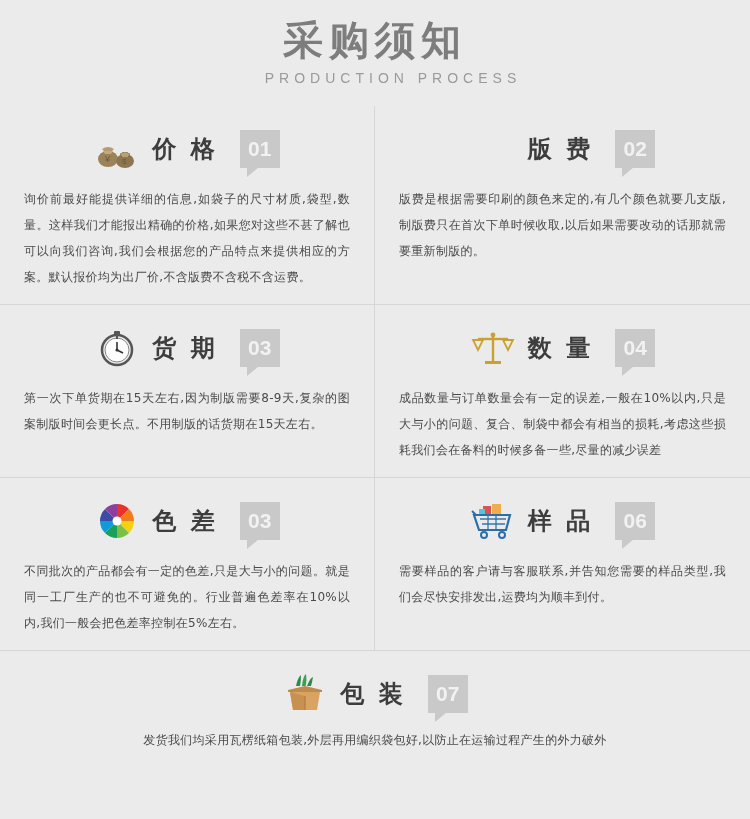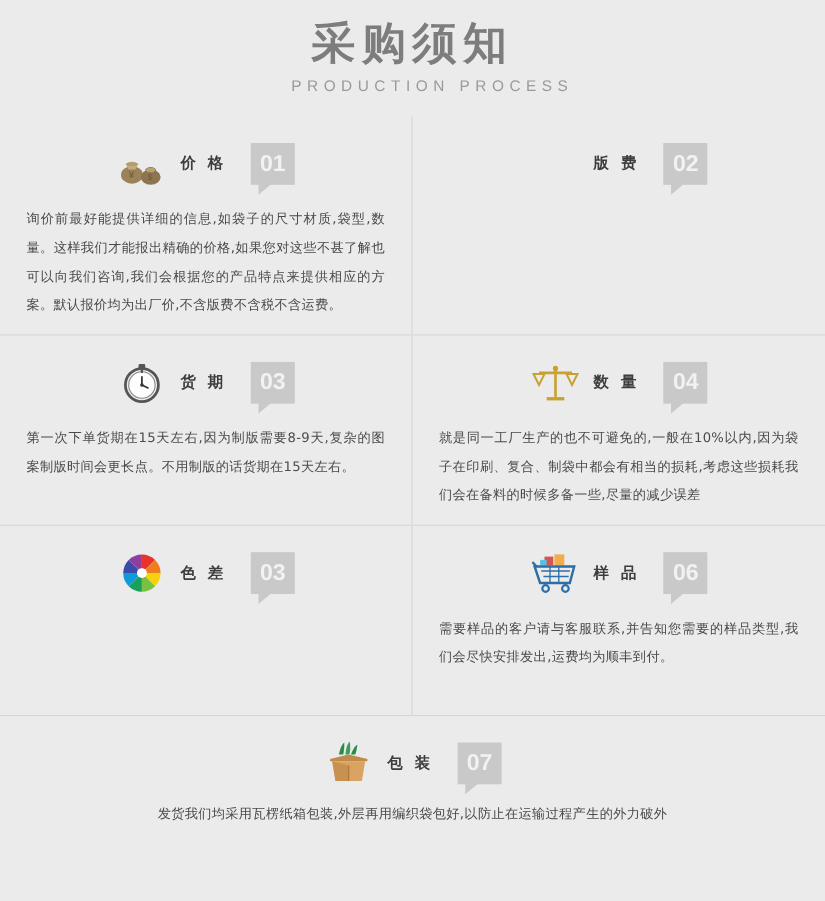--- a/index.html
+++ b/index.html
@@ -78,21 +78,21 @@
     justify-content:center;
     gap:12px;
     height:54px;
   }
   .icon-box{
     width:46px;height:46px;
     display:flex;align-items:center;justify-content:center;
     flex:none;
   }
   .item-title{
-    font-size:14px;
+    font-size:24px;
     letter-spacing:3px;
     color:#3d3d3d;
     font-weight:bold;
     white-space:nowrap;
   }
   
   .num{
     position:relative;
     background:#c9c9c9;
     color:#f2f2f2;
@@ -169,20 +169,21 @@
         </div>
         <div class="body-text">询价前最好能提供详细的信息,如袋子的尺寸材质,袋型,数量。这样我们才能报出精确的价格,如果您对这些不甚了解也可以向我们咨询,我们会根据您的产品特点来提供相应的方案。默认报价均为出厂价,不含版费不含税不含运费。</div>
       </div>
 
       <div class="cell">
         <div class="item-head">
           <span class="icon-box"></span>
           <span class="item-title">版 费</span>
           <span class="num">02</span>
         </div>
+        <div class="body-text">版费是根据需要印刷的颜色来定的,有几个颜色就要几支版,制版费只在首次下单时候收取,以后如果需要改动的话那就需要重新制版的。</div>
       </div>
     </div>
 
     <div class="row">
       <div class="cell left">
         <div class="item-head">
           <span class="icon-box">
             <svg width="42" height="42" viewBox="0 0 42 42">
               <circle cx="21" cy="23" r="15" fill="none" stroke="#555" stroke-width="2.5"></circle>
               <circle cx="21" cy="23" r="12" fill="#fdfdfd" stroke="#888" stroke-width="1"></circle>
@@ -207,21 +208,21 @@
               <line x1="7" y1="12" x2="37" y2="12" stroke="#c8a132" stroke-width="2.4"></line>
               <circle cx="22" cy="8" r="2.4" fill="#c8a132"></circle>
               <path d="M2 13 L12 13 L7 23 Z" fill="none" stroke="#c8a132" stroke-width="1.8"></path>
               <path d="M32 13 L42 13 L37 23 Z" fill="none" stroke="#c8a132" stroke-width="1.8"></path>
               <rect x="14" y="34" width="16" height="3" fill="#c8a132"></rect>
             </svg>
           </span>
           <span class="item-title">数 量</span>
           <span class="num">04</span>
         </div>
-        <div class="body-text">就是同一工厂生产的也不可避免的,一般在10%以内,因为袋子在印刷、复合、制袋中都会有相当的损耗,考虑这些损耗我们会在备料的时候多备一些,尽量的减少误差</div>
+        <div class="body-text">成品数量与订单数量会有一定的误差,一般在10%以内,只是大与小的问题、复合、制袋中都会有相当的损耗,考虑这些损耗我们会在备料的时候多备一些,尽量的减少误差</div>
       </div>
     </div>
 
     <div class="row">
       <div class="cell left">
         <div class="item-head">
           <span class="icon-box">
             <svg width="42" height="42" viewBox="0 0 42 42">
               <g transform="translate(21,21)">
                 <path d="M0 0 L0 -17 A17 17 0 0 1 12 -12 Z" fill="#e8322a"></path>
@@ -232,20 +233,21 @@
                 <path d="M0 0 L-12 12 A17 17 0 0 1 -17 0 Z" fill="#0f9bd7"></path>
                 <path d="M0 0 L-17 0 A17 17 0 0 1 -12 -12 Z" fill="#3c4ba8"></path>
                 <path d="M0 0 L-12 -12 A17 17 0 0 1 0 -17 Z" fill="#8e3f9e"></path>
                 <circle cx="0" cy="0" r="4.5" fill="#ffffff"></circle>
               </g>
             </svg>
           </span>
           <span class="item-title">色 差</span>
           <span class="num">03</span>
         </div>
+        <div class="body-text">不同批次的产品都会有一定的色差,只是大与小的问题。就是同一工厂生产的也不可避免的。行业普遍色差率在10%以内,我们一般会把色差率控制在5%左右。</div>
       </div>
 
       <div class="cell">
         <div class="item-head">
           <span class="icon-box">
             <svg width="46" height="42" viewBox="0 0 46 42">
               <rect x="13" y="6" width="8" height="8" fill="#d9534f"></rect>
               <rect x="22" y="4" width="9" height="10" fill="#f0ad4e"></rect>
               <rect x="9" y="9" width="6" height="5" fill="#5bc0de"></rect>
               <path d="M4 15 H40 L36 30 H9 Z" fill="none" stroke="#2c6ea8" stroke-width="2.2"></path>

